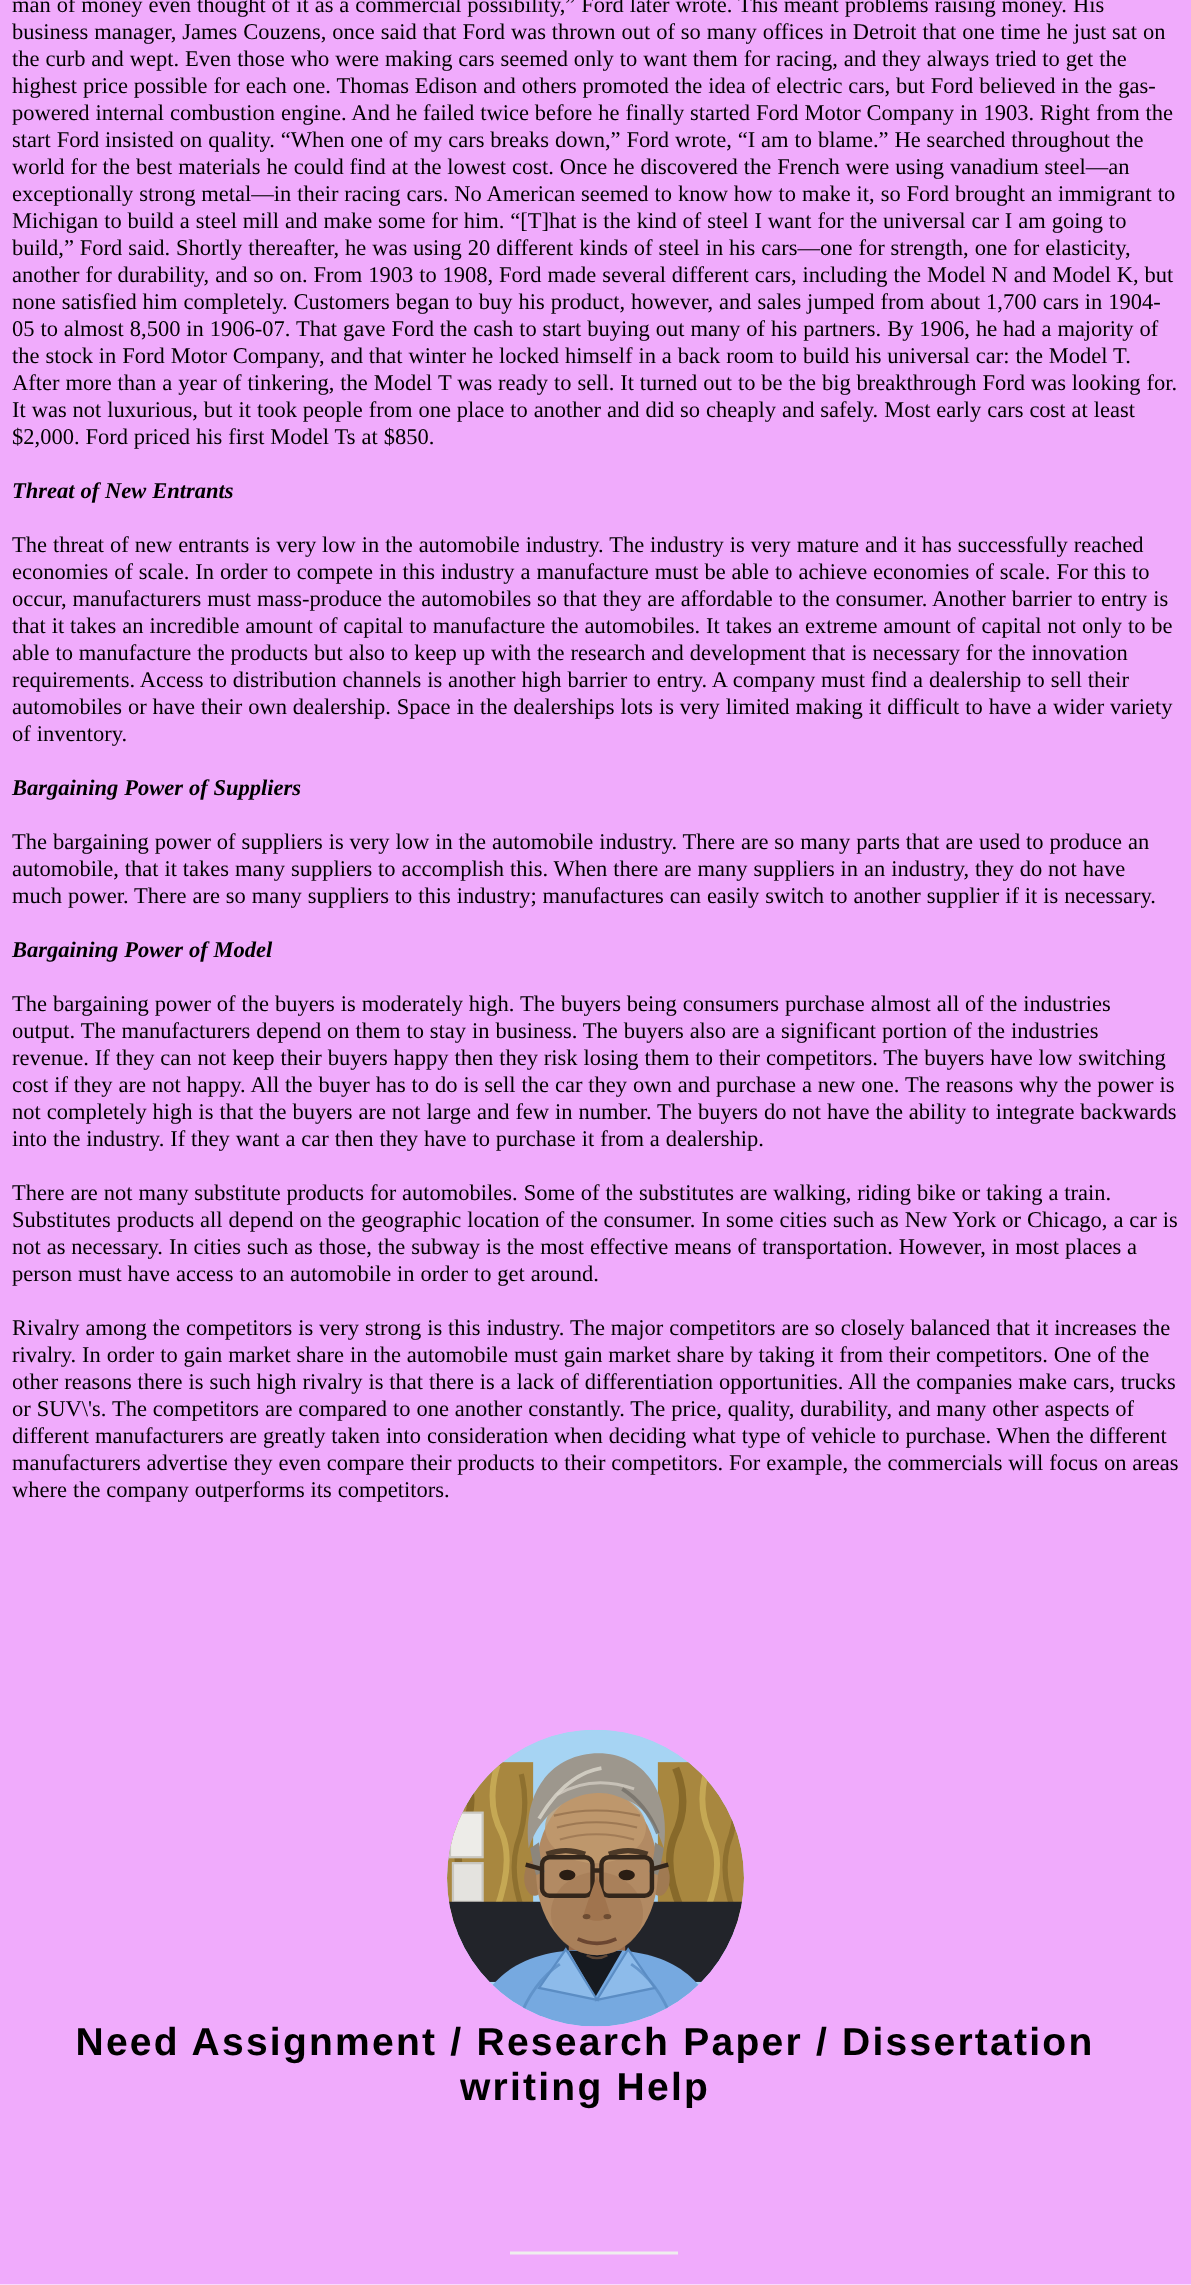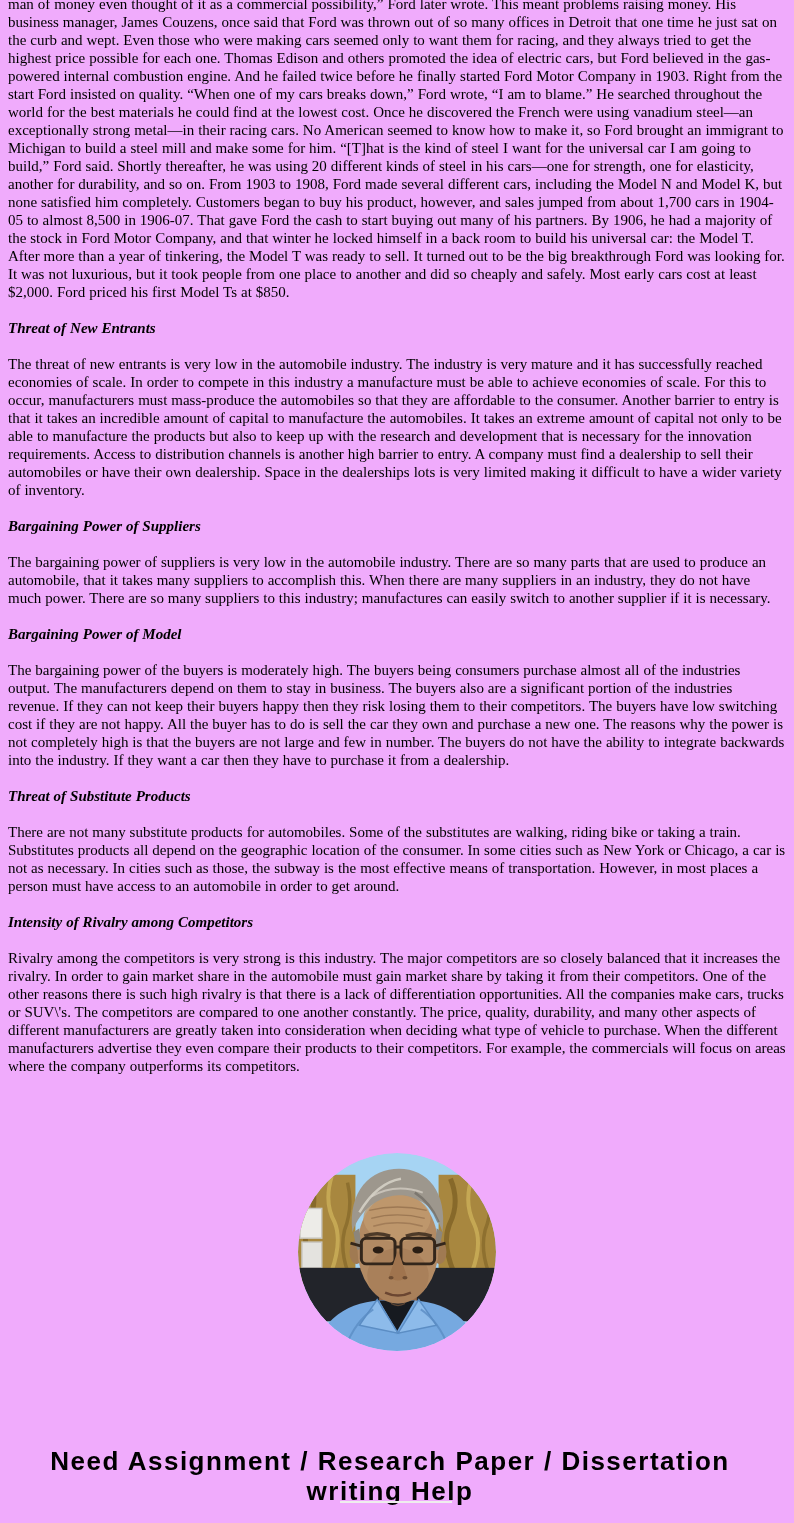--- a/index.html
+++ b/index.html
@@ -31,21 +31,21 @@
     position:absolute;
     left:298px; top:1153px;
     width:198px; height:198px;
     margin:0;
     border-radius:50%;
     overflow:hidden;
   }
   .avatar svg { display:block; width:100%; height:100%; }
   .footer {
     position:absolute;
-    left:0; top:1446px;
+    left:0; top:1346px;
     width:780px;
     text-align:center;
     font-family:"Liberation Sans","DejaVu Sans",sans-serif;
     font-weight:bold;
     color:#000000;
   }
   .footer-line {
     font-size:26px;
     line-height:30px;
     letter-spacing:1.5px;
@@ -68,24 +68,22 @@
 
     <p class="heading">Threat of New Entrants</p>
     <p>The threat of new entrants is very low in the automobile industry. The industry is very mature and it has successfully reached economies of scale. In order to compete in this industry a manufacture must be able to achieve economies of scale. For this to occur, manufacturers must mass-produce the automobiles so that they are affordable to the consumer. Another barrier to entry is that it takes an incredible amount of capital to manufacture the automobiles. It takes an extreme amount of capital not only to be able to manufacture the products but also to keep up with the research and development that is necessary for the innovation requirements. Access to distribution channels is another high barrier to entry. A company must find a dealership to sell their automobiles or have their own dealership. Space in the dealerships lots is very limited making it difficult to have a wider variety of inventory.</p>
 
     <p class="heading">Bargaining Power of Suppliers</p>
     <p>The bargaining power of suppliers is very low in the automobile industry. There are so many parts that are used to produce an automobile, that it takes many suppliers to accomplish this. When there are many suppliers in an industry, they do not have much power. There are so many suppliers to this industry; manufactures can easily switch to another supplier if it is necessary.</p>
 
     <p class="heading">Bargaining Power of Model</p>
     <p>The bargaining power of the buyers is moderately high. The buyers being consumers purchase almost all of the industries output. The manufacturers depend on them to stay in business. The buyers also are a significant portion of the industries revenue. If they can not keep their buyers happy then they risk losing them to their competitors. The buyers have low switching cost if they are not happy. All the buyer has to do is sell the car they own and purchase a new one. The reasons why the power is not completely high is that the buyers are not large and few in number. The buyers do not have the ability to integrate backwards into the industry. If they want a car then they have to purchase it from a dealership.</p>
 
-    <p class="heading">Threat of Substitute Products</p>
     <p>There are not many substitute products for automobiles. Some of the substitutes are walking, riding bike or taking a train. Substitutes products all depend on the geographic location of the consumer. In some cities such as New York or Chicago, a car is not as necessary. In cities such as those, the subway is the most effective means of transportation. However, in most places a person must have access to an automobile in order to get around.</p>
 
-    <p class="heading">Intensity of Rivalry among Competitors</p>
     <p>Rivalry among the competitors is very strong is this industry. The major competitors are so closely balanced that it increases the rivalry. In order to gain market share in the automobile must gain market share by taking it from their competitors. One of the other reasons there is such high rivalry is that there is a lack of differentiation opportunities. All the companies make cars, trucks or SUV\'s. The competitors are compared to one another constantly. The price, quality, durability, and many other aspects of different manufacturers are greatly taken into consideration when deciding what type of vehicle to purchase. When the different manufacturers advertise they even compare their products to their competitors. For example, the commercials will focus on areas where the company outperforms its competitors.</p>
   </div>
 
   <figure class="avatar">
     <svg viewBox="0 0 200 200" role="img" aria-label="Circular portrait photo of an elderly man with gray hair and rectangular glasses, wearing a light blue collared shirt, in front of a carved golden-brown wall with sky visible above">
       <defs>
         <clipPath id="circleClip">
             <circle cx="100" cy="100" r="100"></circle>
           </clipPath>
       </defs>

